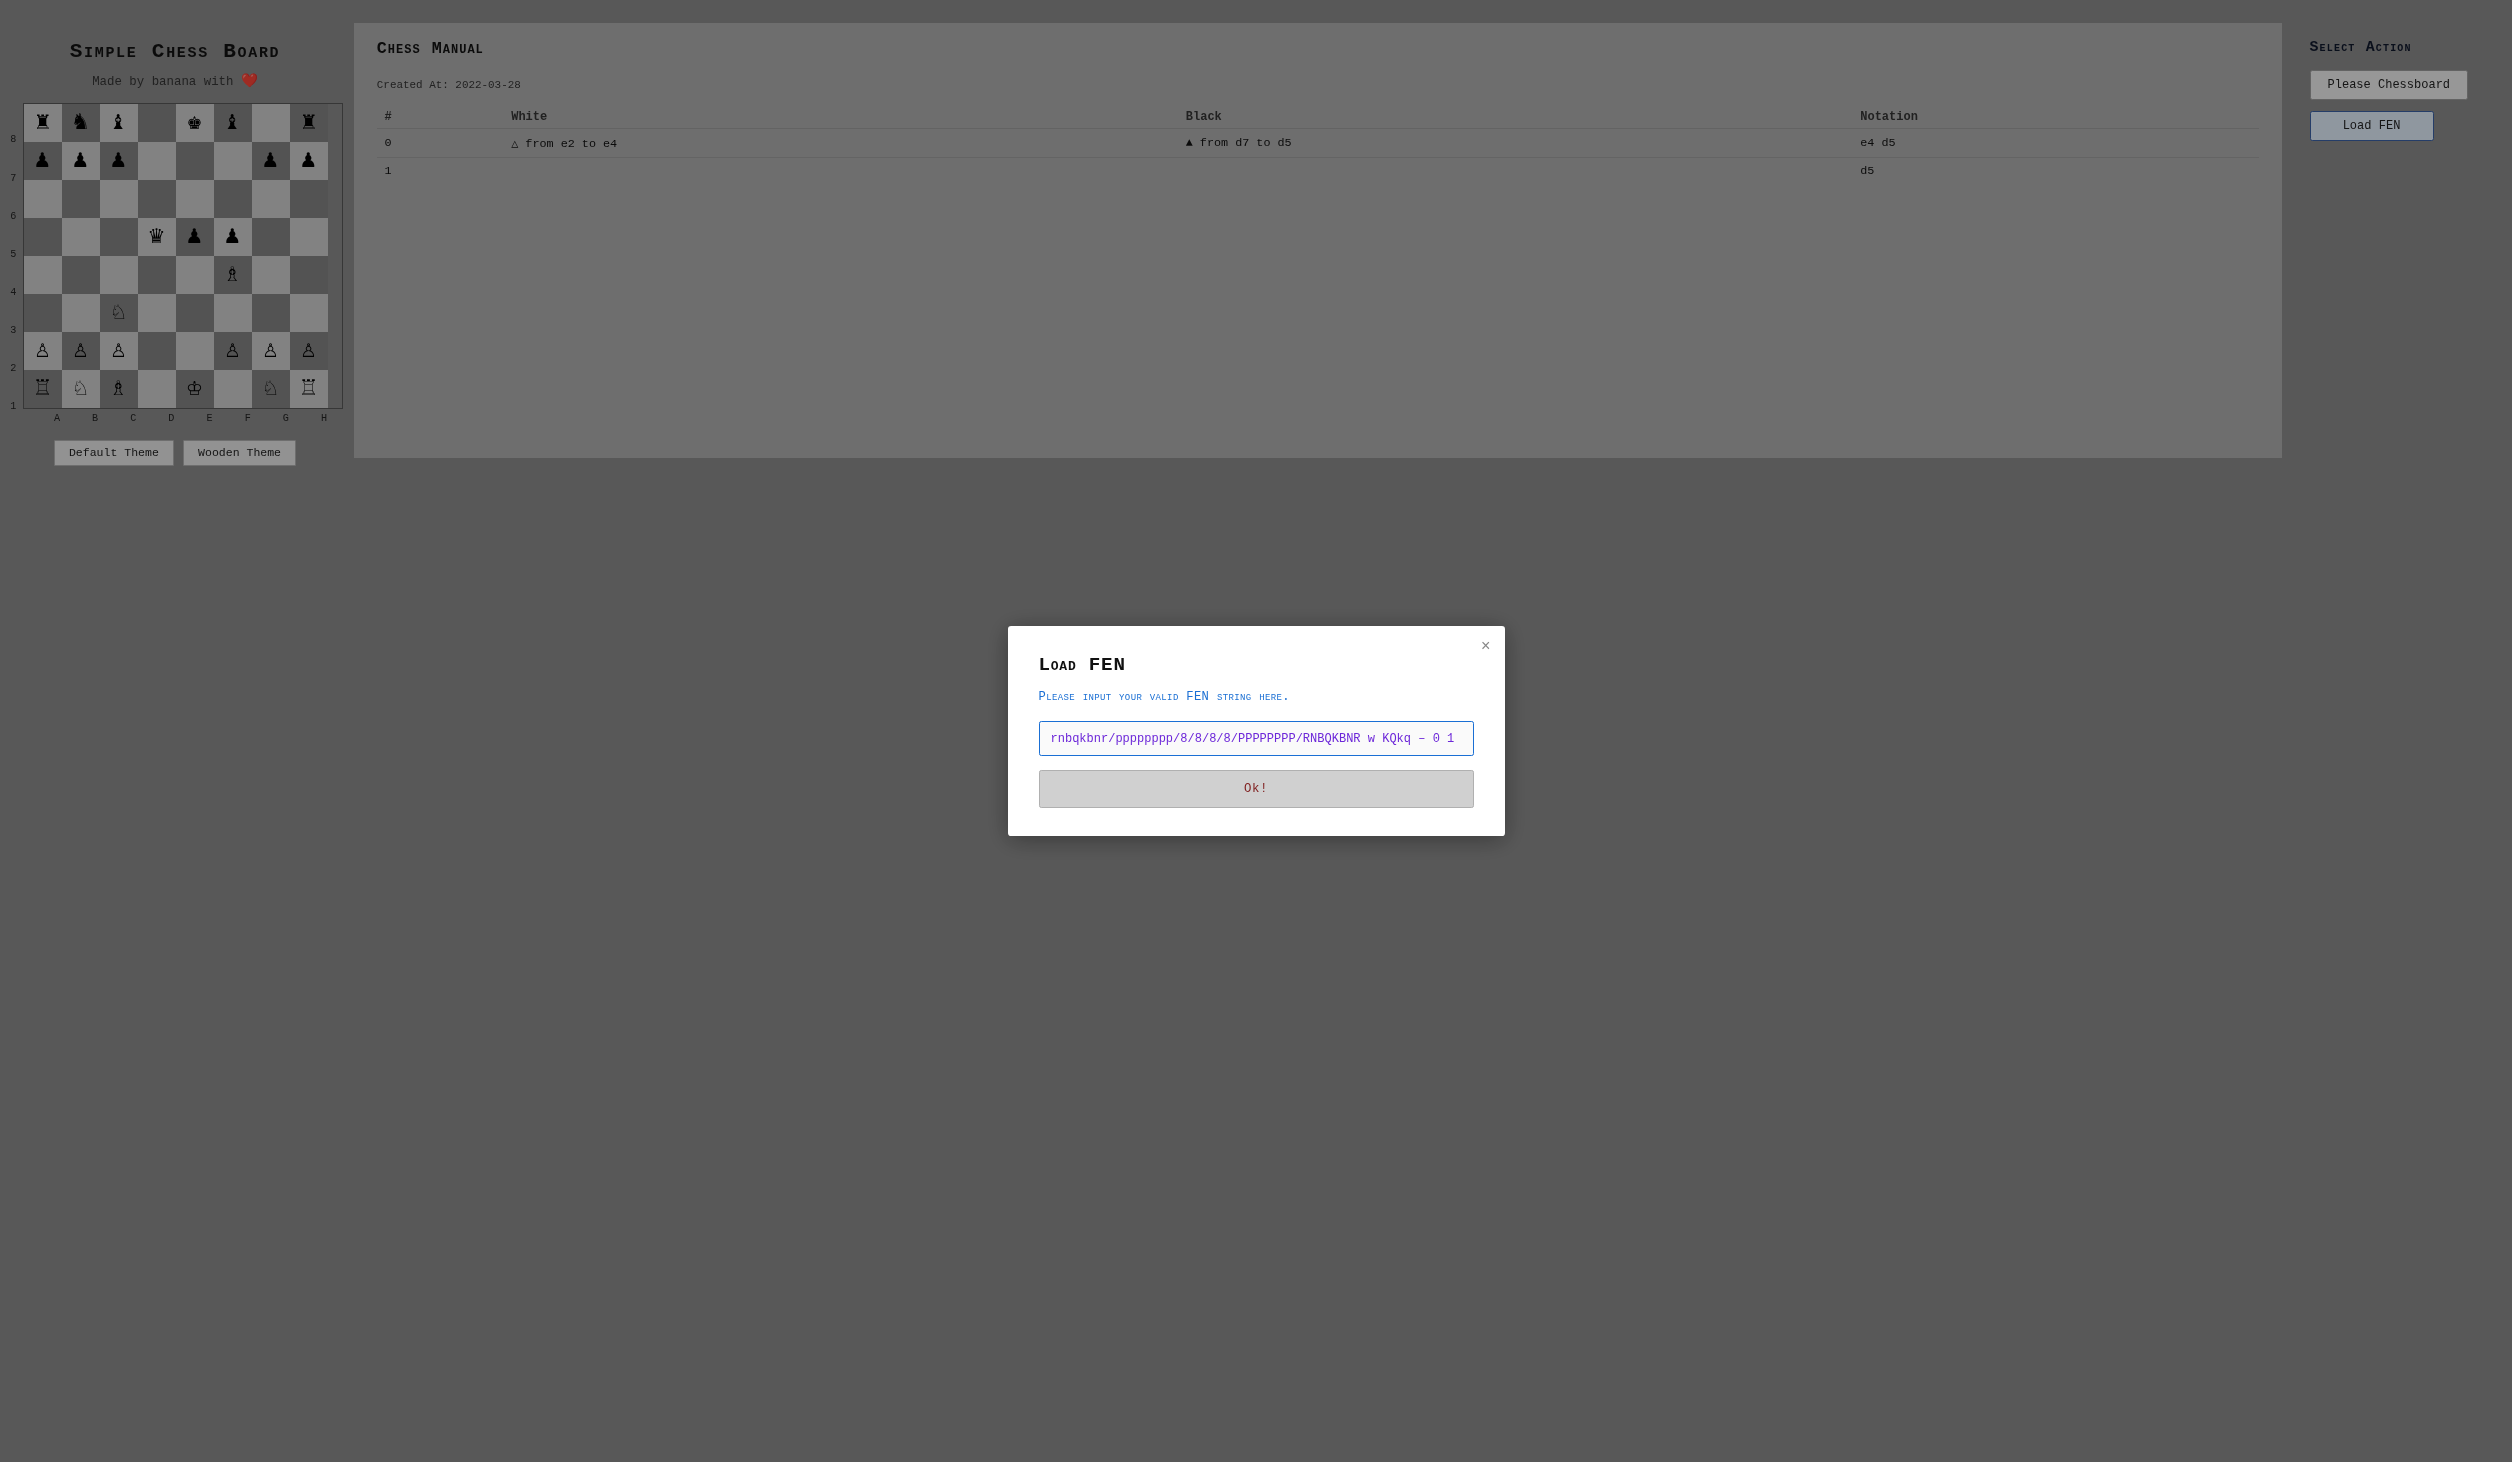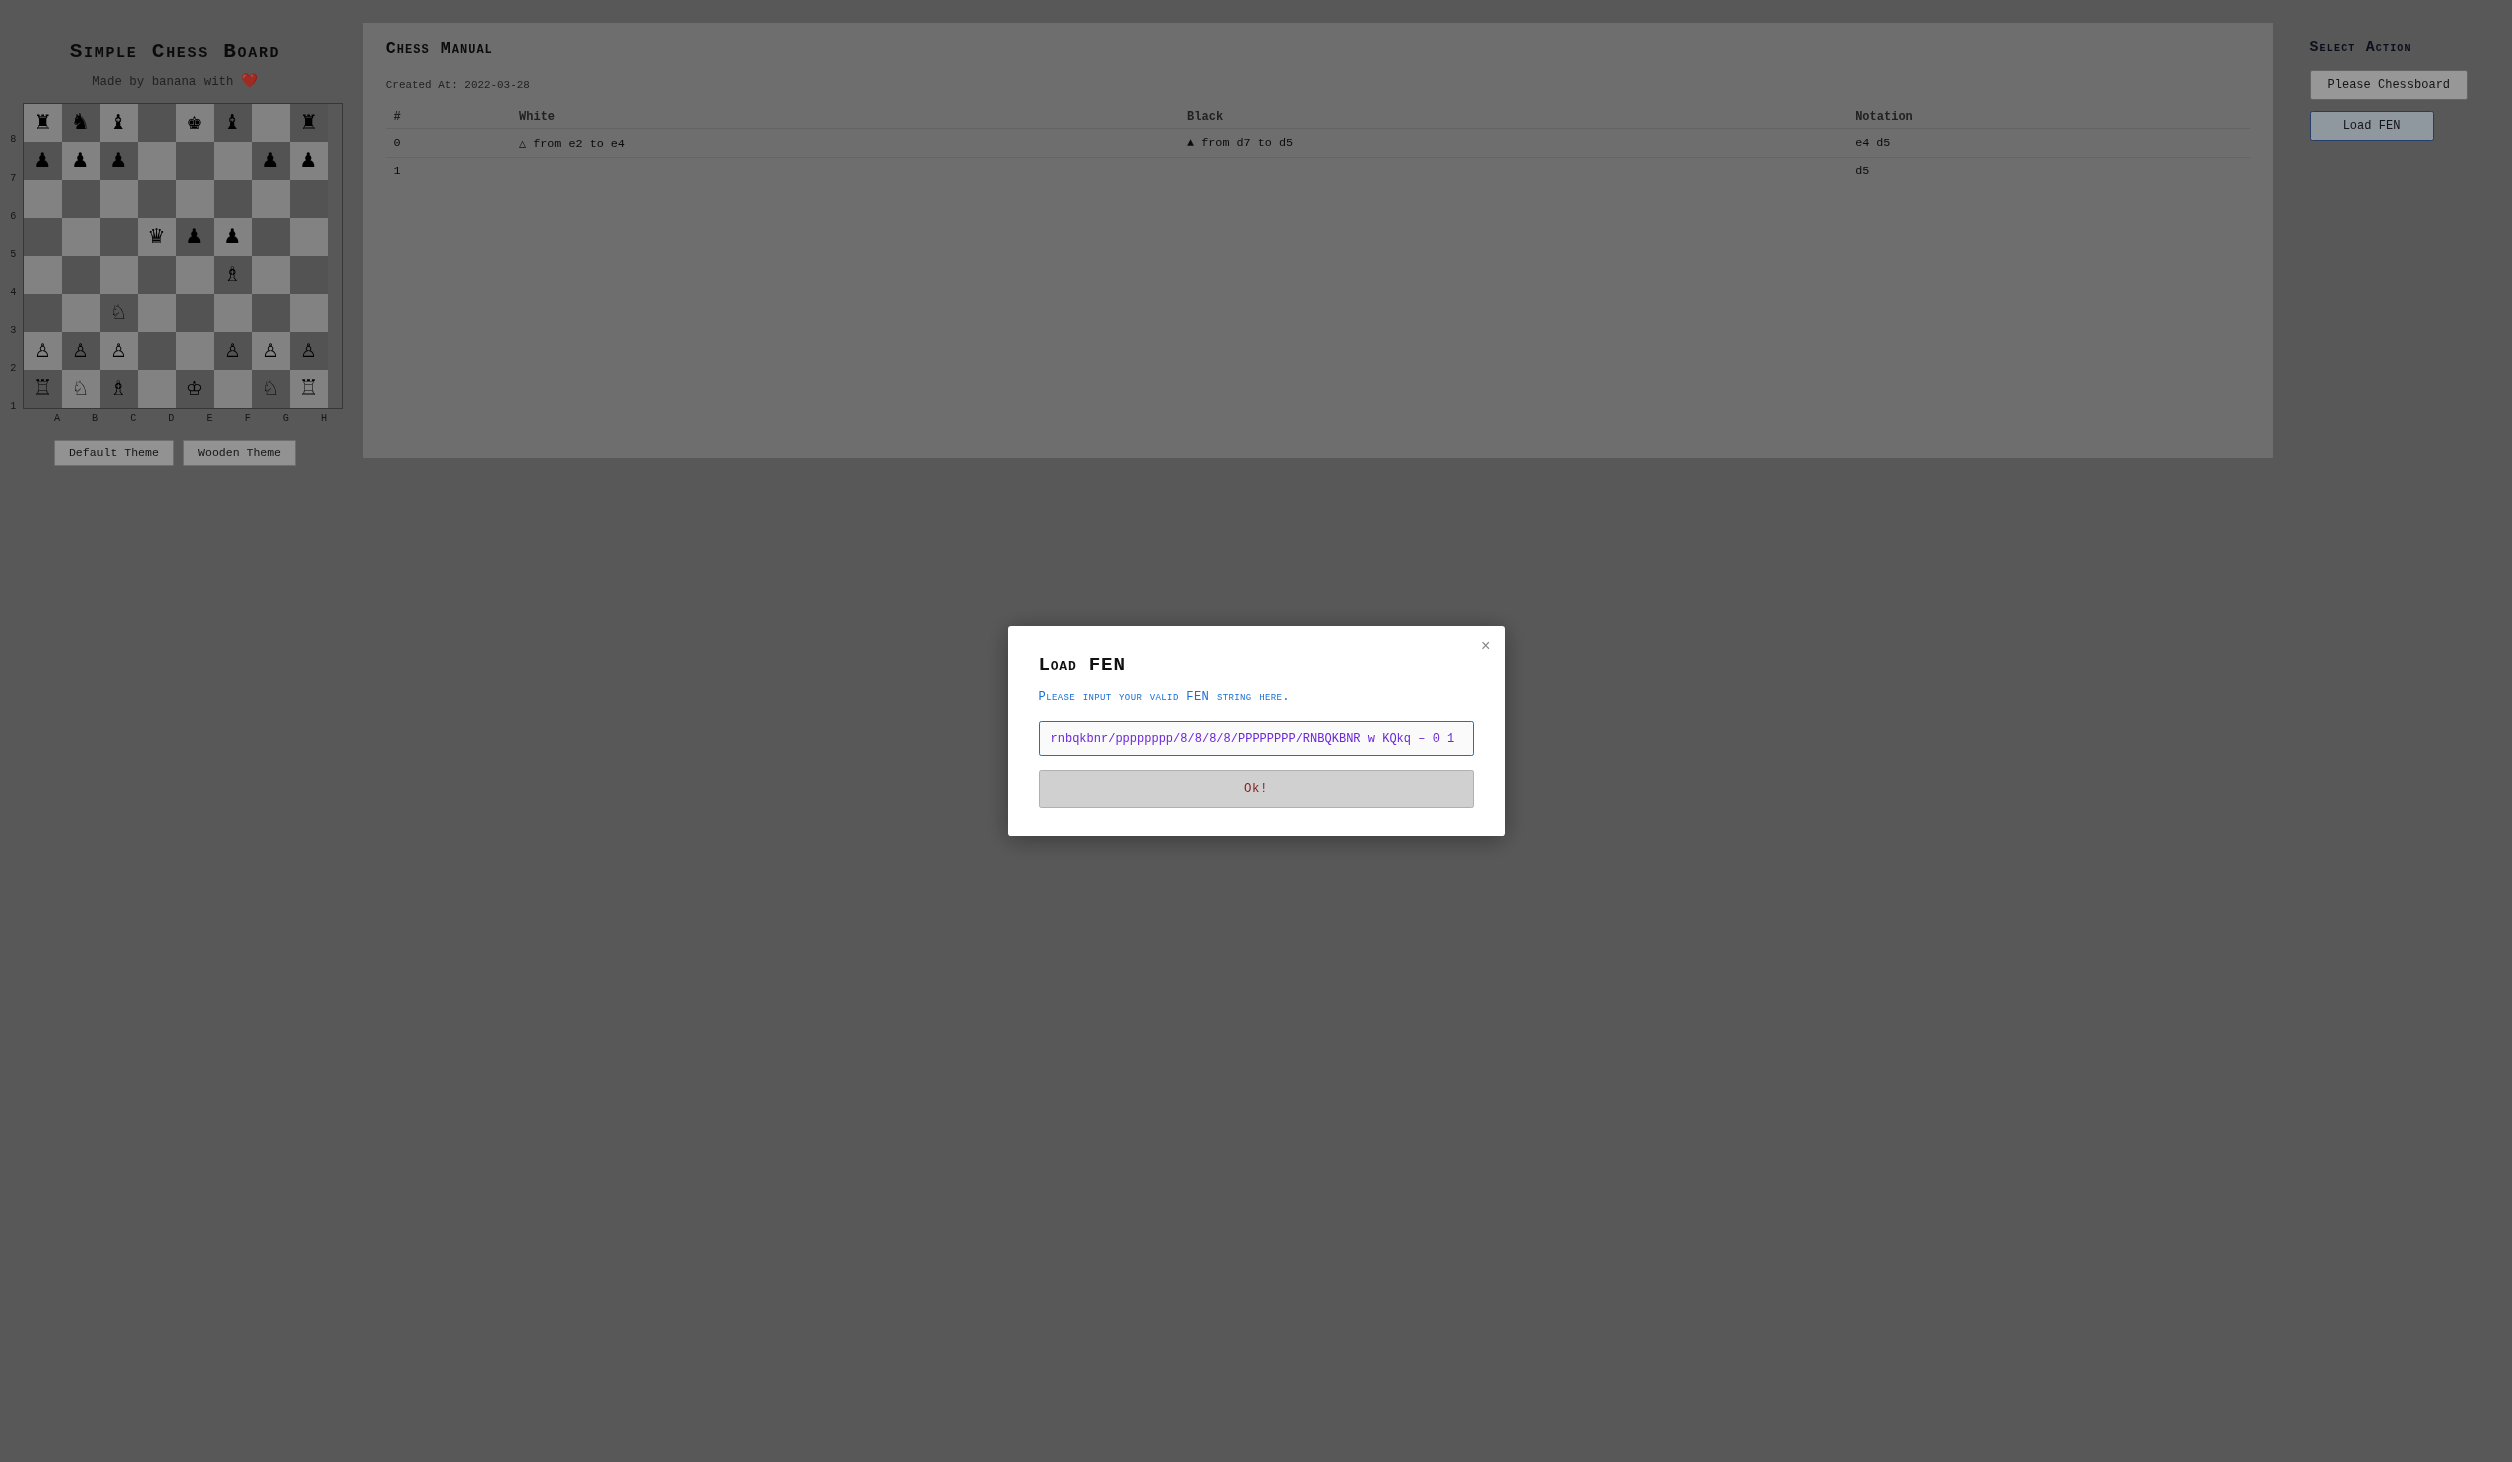--- a/index.html
+++ b/index.html
@@ -89,21 +89,21 @@
       line-height: 1;
     }
 
     
     .page {
       display: flex;
       min-height: 100vh;
       padding: 23px 0;
       align-items: flex-start;
       justify-content: space-between;
-      gap: 13px;
+      gap: 4px;
     }
 
     
     .left-panel {
       width: 342px;
       min-width: 264px;
       padding: 15.5px 23px 15.5px 31px;
       display: flex;
       flex-direction: column;
       align-items: center;

